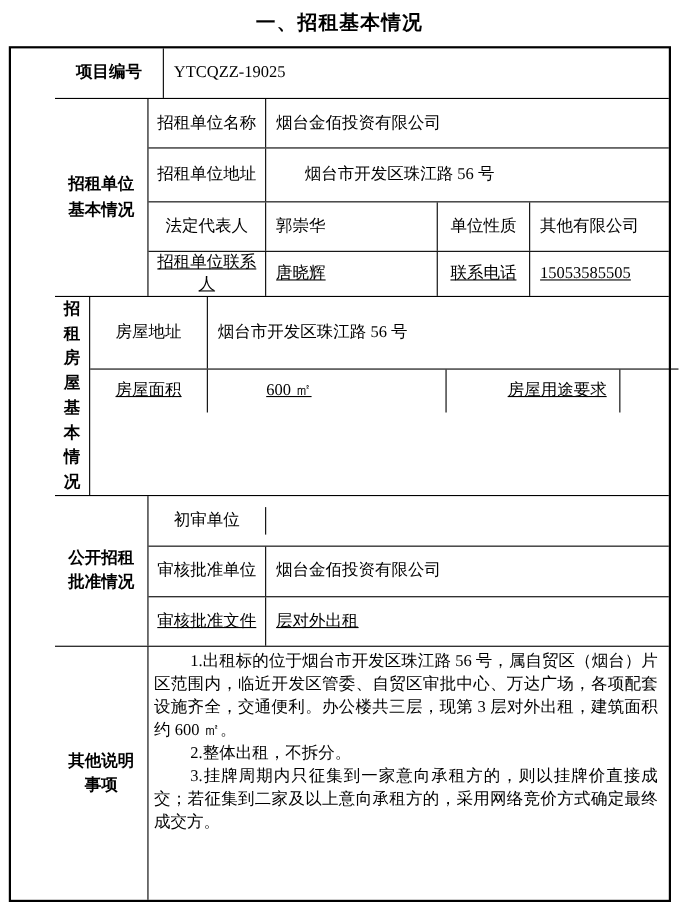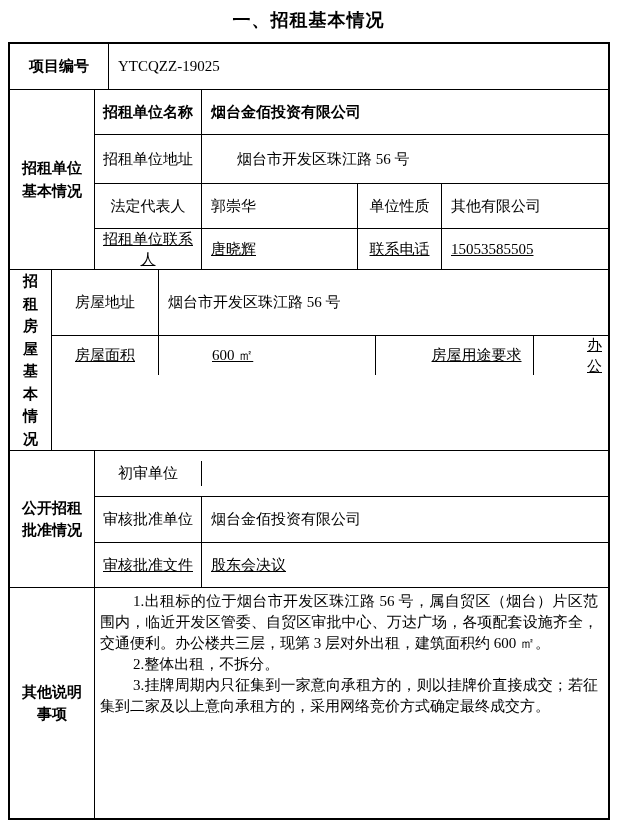--- a/index.html
+++ b/index.html
@@ -19,20 +19,21 @@
     font-weight:bold;
     font-size:18px;
     letter-spacing:1px;
   }
   .tbl {
     position:absolute; left:8px; top:42px;
     width:602px; height:778px;
     border:2px solid #000;
     display:flex; flex-direction:column;
     background:#fff;
+    padding-left:40px;
   }
   .tr { display:flex; border-bottom:1px solid #000; }
   .td {
     border-right:1px solid #000;
     display:flex; align-items:center;
     padding:2px 6px;
     line-height:1.35;
   }
   .td:last-child { border-right:none; }
   .td.center { justify-content:center; text-align:center; }
@@ -55,21 +56,21 @@
   }
   .sect-rows { flex:1; display:flex; flex-direction:column; }
   .sect-rows .tr:last-child { border-bottom:none;text-decoration:underline; }
   .c-b { width:107px; }
   .c-flex { flex:1; }
   .c-c1 { width:156px; }
   .c-d1 { width:84px; }
   .c-c2 { width:173px; }
   .c-d2 { width:114px; }
   
-  .r-unitname { height:45px;font-weight:bold; }
+  .r-unitname { height:45px; }
   .r-unitaddr { height:49px;gap:26px; }
   .r-legal    { height:45px;font-family:Liberation Serif, serif; }
   .r-contact  { height:40px; }
   .r-houseaddr{ height:66px; }
   .r-area     { height:39px;gap:44px; }
   .r-prereview{ height:46px;align-items:center; }
   .r-appunit  { height:46px; }
   .r-appdoc   { height:44px; }
   .sect-notes { flex:1; border-bottom:none; }
   .notes-cell {
@@ -145,21 +146,21 @@
         <div class="tr r-prereview">
           <div class="td center c-b">初审单位</div>
           <div class="td val c-flex"></div>
         </div>
         <div class="tr r-appunit">
           <div class="td center c-b">审核批准单位</div>
           <div class="td val c-flex">烟台金佰投资有限公司</div>
         </div>
         <div class="tr r-appdoc">
           <div class="td center c-b">审核批准文件</div>
-          <div class="td val c-flex">股东会决议</div>
+          <div class="td val c-flex">层对外出租</div>
         </div>
       </div>
     </div>
 
     <div class="sect sect-notes">
       <div class="sect-label">其他说明事项</div>
       <div class="notes-cell">
         <p>1.出租标的位于烟台市开发区珠江路 56 号，属自贸区（烟台）片区范围内，临近开发区管委、自贸区审批中心、万达广场，各项配套设施齐全，交通便利。办公楼共三层，现第 3 层对外出租，建筑面积约 600 ㎡。</p>
         <p>2.整体出租，不拆分。</p>
         <p>3.挂牌周期内只征集到一家意向承租方的，则以挂牌价直接成交；若征集到二家及以上意向承租方的，采用网络竞价方式确定最终成交方。</p>

